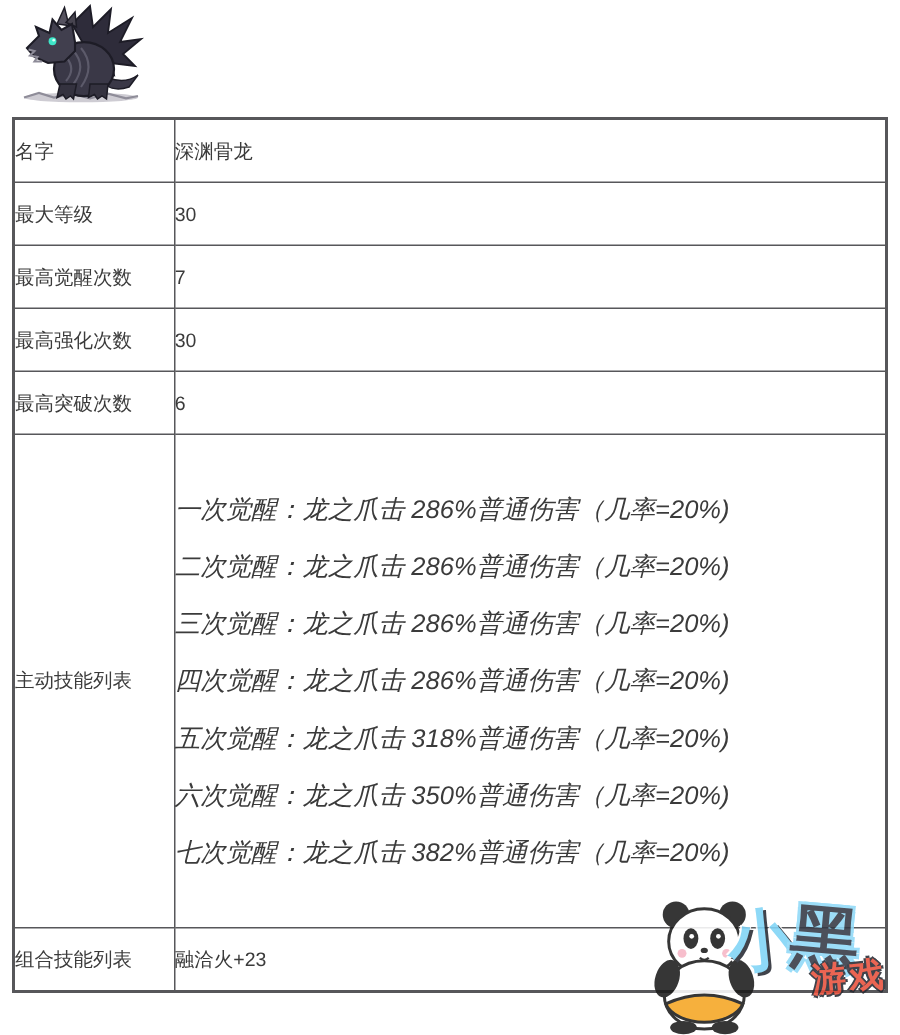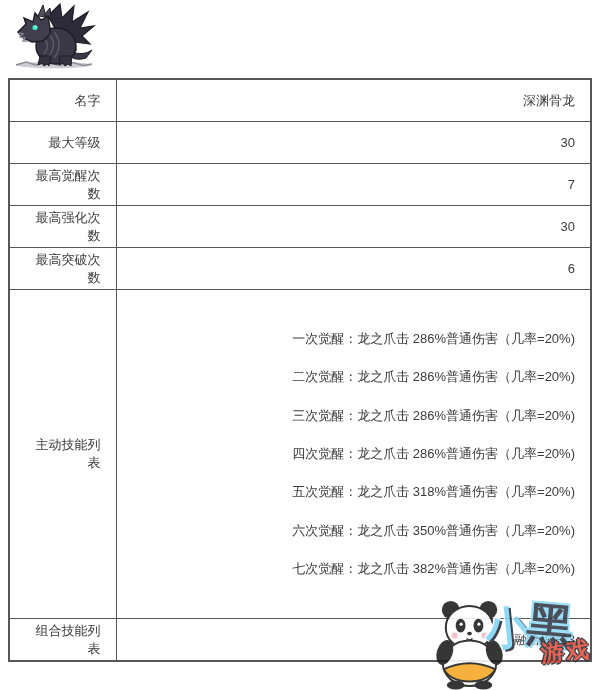--- a/index.html
+++ b/index.html
@@ -11,32 +11,32 @@
   .logo{position:absolute;left:10px;top:2px;width:88px;height:70px;}
   
   table.stats{
     position:absolute;left:8px;top:78px;width:584px;
     border-collapse:collapse;table-layout:fixed;
     border:2px solid #57575a;
   }
   table.stats td{
     border:1px solid #57575a;
     font-size:13px;color:#3b3b3b;
-    text-align:right;vertical-align:middle;
-    padding:0 15px;
+    text-align:left;vertical-align:middle;
+    padding:0 0;
     white-space:pre-wrap;
   }
   tr.r-std td{height:41px;}
   td.label{}
   td.value{}
   .skills{
     display:flex;flex-direction:column;justify-content:space-around;
     height:268px;
   }
-  .skill-line{font-size:13px;color:#3b3b3b;}
+  .skill-line{font-size:17px;color:#3b3b3b;font-style:italic;}
   
   .watermark{position:absolute;left:415px;top:596px;width:185px;height:94px;opacity:.88;}
   .panda{position:absolute;left:8px;top:0px;width:98px;height:94px;}
   .wm-char{position:absolute;font-weight:bold;line-height:1;}
   .wm-xiao{
     left:70px;top:10px;font-size:44px;color:#7fd4f6;transform:rotate(-6deg);
     text-shadow:2px 2px 0 #262a33,-1px -1px 0 #ffffff,1px -1px 0 #ffffff,-1px 1px 0 #ffffff;
   }
   .wm-hei{
     left:112px;top:6px;font-size:46px;color:#343945;transform:rotate(5deg);

